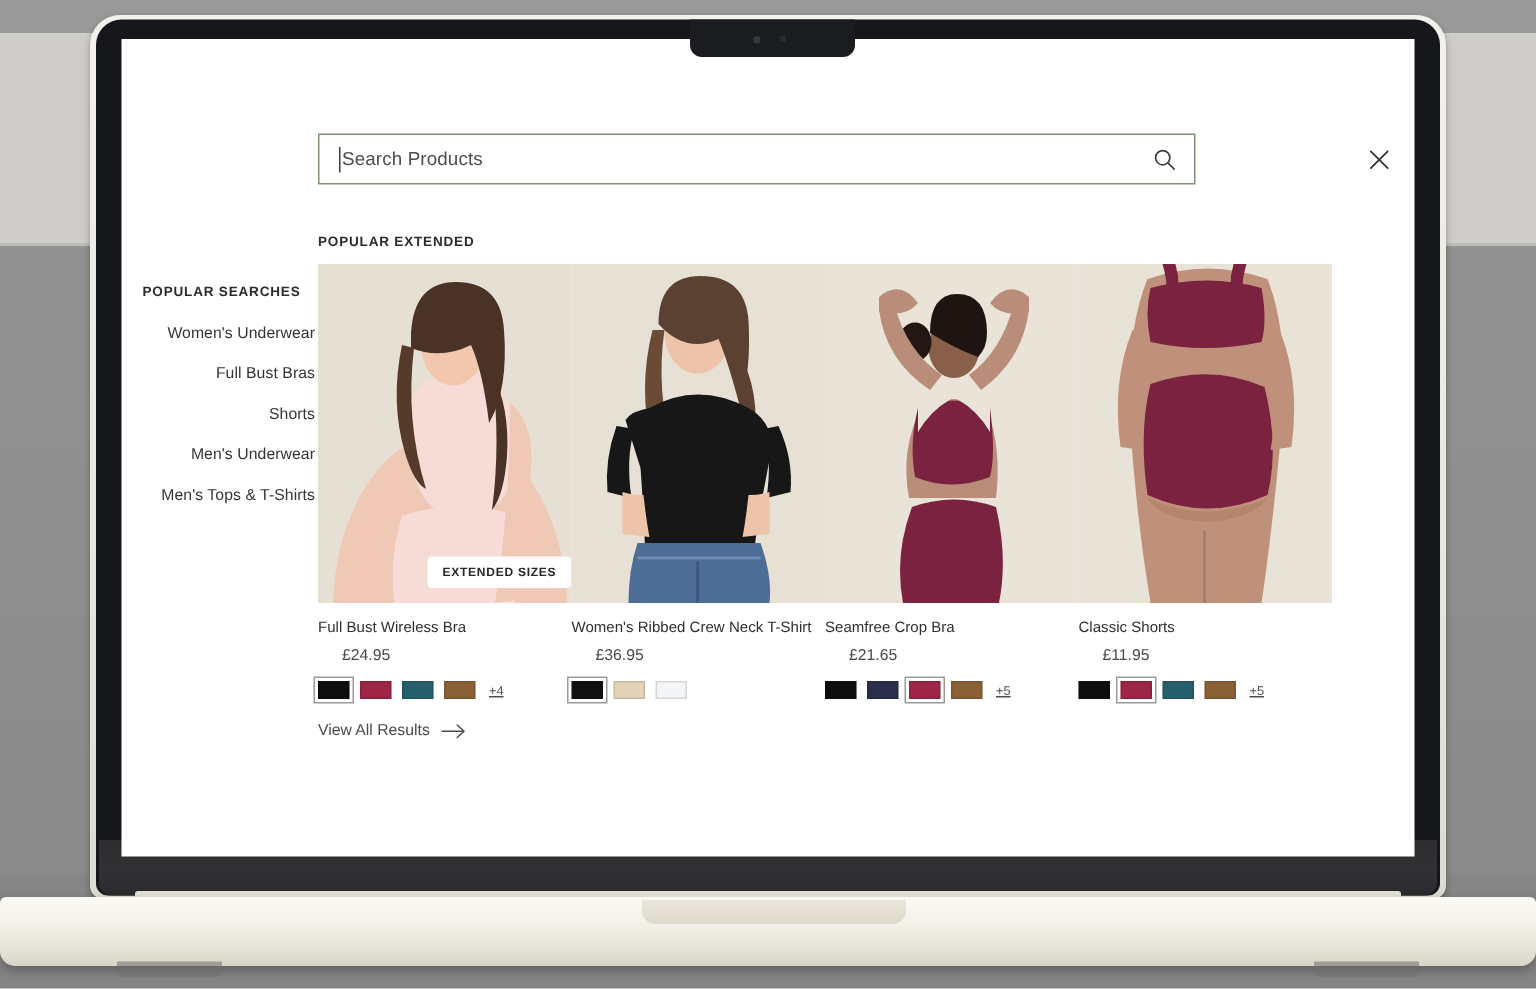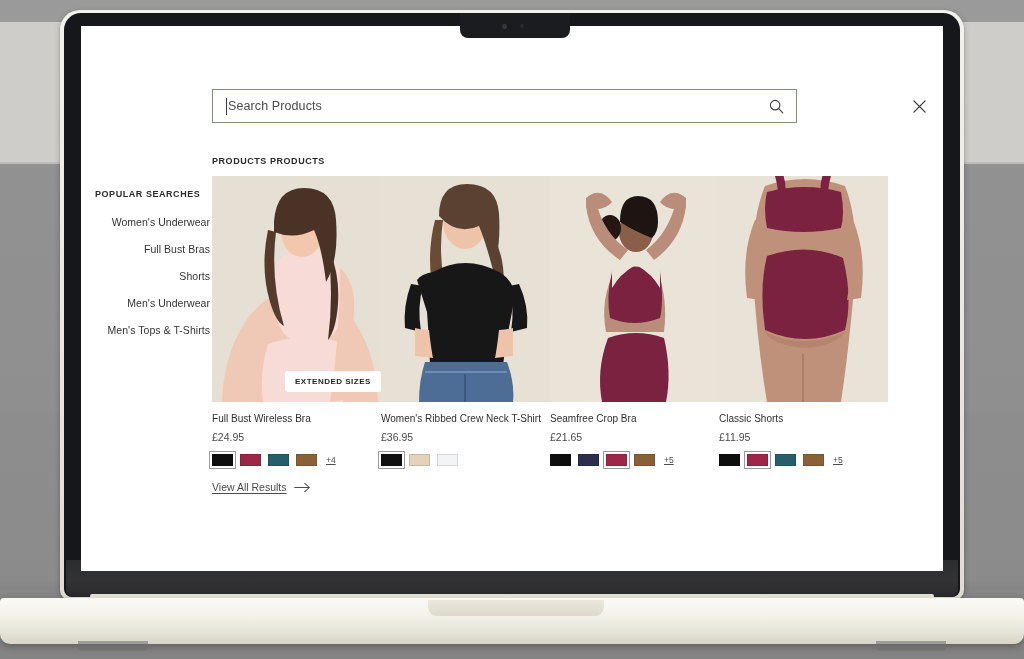--- a/index.html
+++ b/index.html
@@ -236,20 +236,21 @@
     margin-top: 11px;
     font-size: 10px;
     color: #2f2f2f;
     white-space: nowrap;
     letter-spacing: .02px;
   }
   .p-price {
     margin-top: 7px;
     font-size: 10.5px;
     color: #4a4a4a;
+    margin-left: 16px;
   }
   .swatches {
     margin-top: 11px;
     display: flex;
     align-items: center;
     gap: 7px;
   }
   .sw {
     width: 21px; height: 12px;
     border: 1px solid rgba(0,0,0,0.12);
@@ -269,21 +270,20 @@
 
   .view-all {
     position: absolute;
     left: 131px; top: 455px;
     display: flex; align-items: center; gap: 7px;
     cursor: pointer;
   }
   .view-all-label {
     font-size: 10.5px;
     color: #4b4b4b;
-    text-decoration: underline;
     text-underline-offset: 2px;
   }
 </style>
 </head>
 <body>
 
 <div class="backdrop">
   <div class="backdrop-band bb1"></div>
   <div class="backdrop-band bb2"></div>
   <div class="backdrop-band bb3"></div>
@@ -323,21 +323,21 @@
 
     <div class="sidebar">
       <div class="side-heading">POPULAR SEARCHES</div>
       <div class="side-item">Women's Underwear</div>
       <div class="side-item">Full Bust Bras</div>
       <div class="side-item">Shorts</div>
       <div class="side-item">Men's Underwear</div>
       <div class="side-item">Men's Tops &amp; T-Shirts</div>
     </div>
 
-    <div class="products-head">PRODUCTS PRODUCTS</div>
+    <div class="products-head">POPULAR EXTENDED</div>
 
     <div class="grid">
 
       <div class="card">
         <div class="thumb">
           <svg viewBox="0 0 169 226" preserveAspectRatio="xMidYMid slice" aria-hidden="true">
             <rect width="169" height="226" fill="#e6dfd3"></rect>
             <ellipse cx="88" cy="230" rx="78" ry="118" fill="#f0c9b6"></ellipse>
             <path d="M60 118 q-6 -34 22 -44 q30 -10 44 16 q10 26 2 56 q-6 22 -34 22 q-30 0 -34 -50z" fill="#f7dbd6"></path>
             <path d="M56 168 q34 -12 72 -2 q10 34 2 64 l-78 4 q-6 -34 4 -66z" fill="#f7dbd6"></path>

